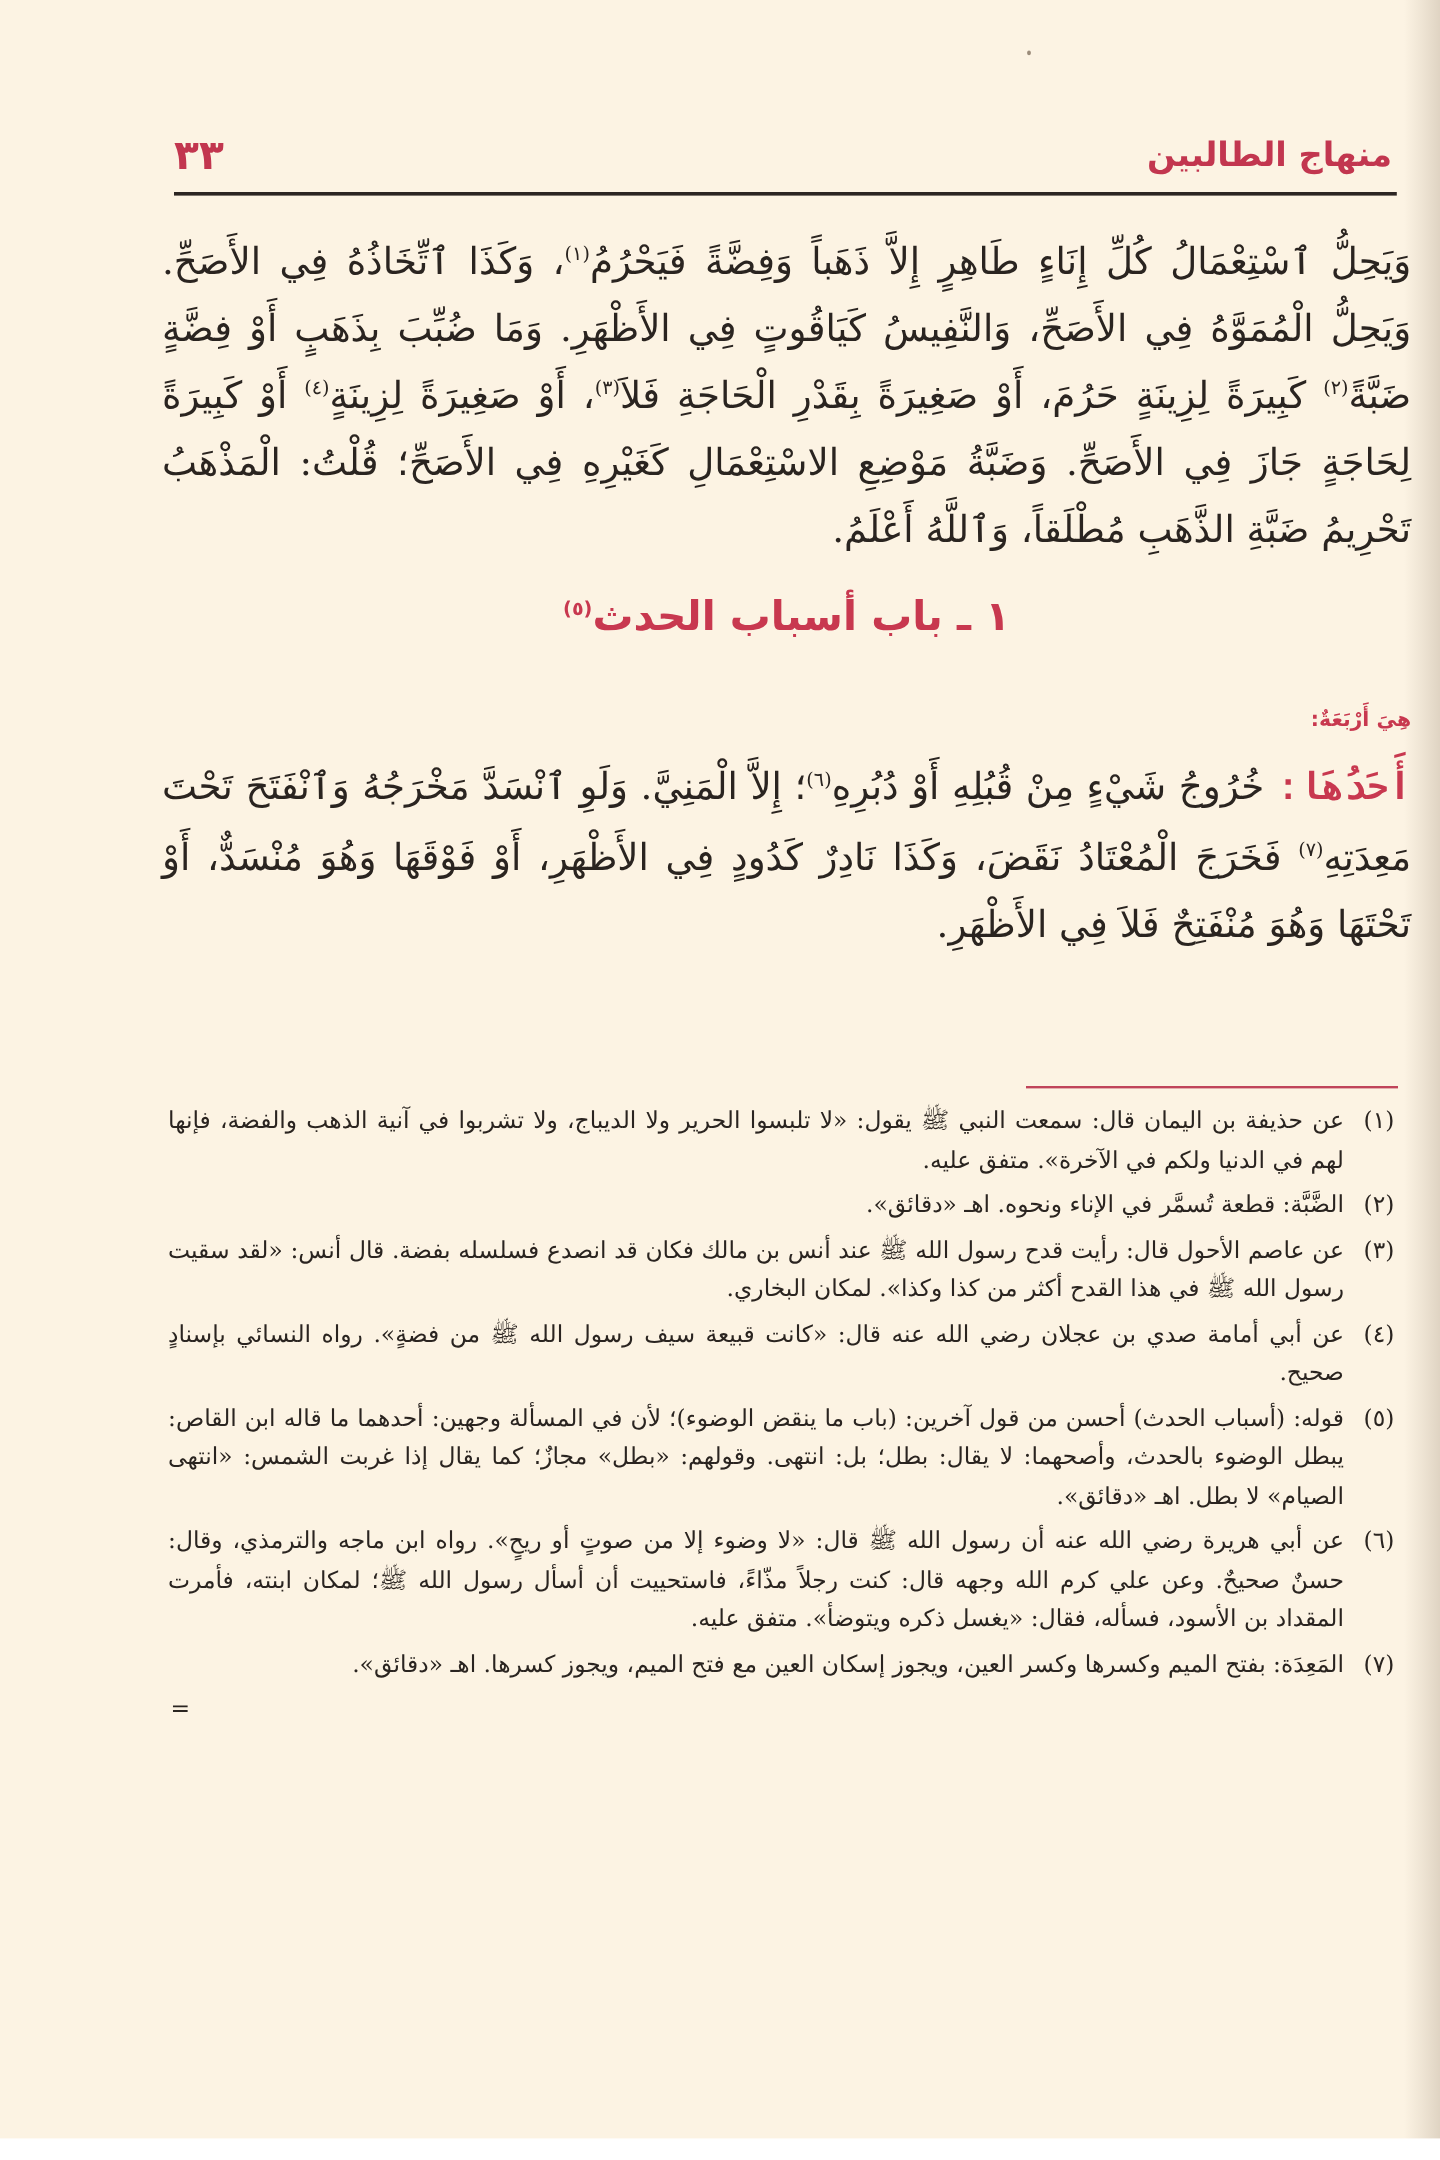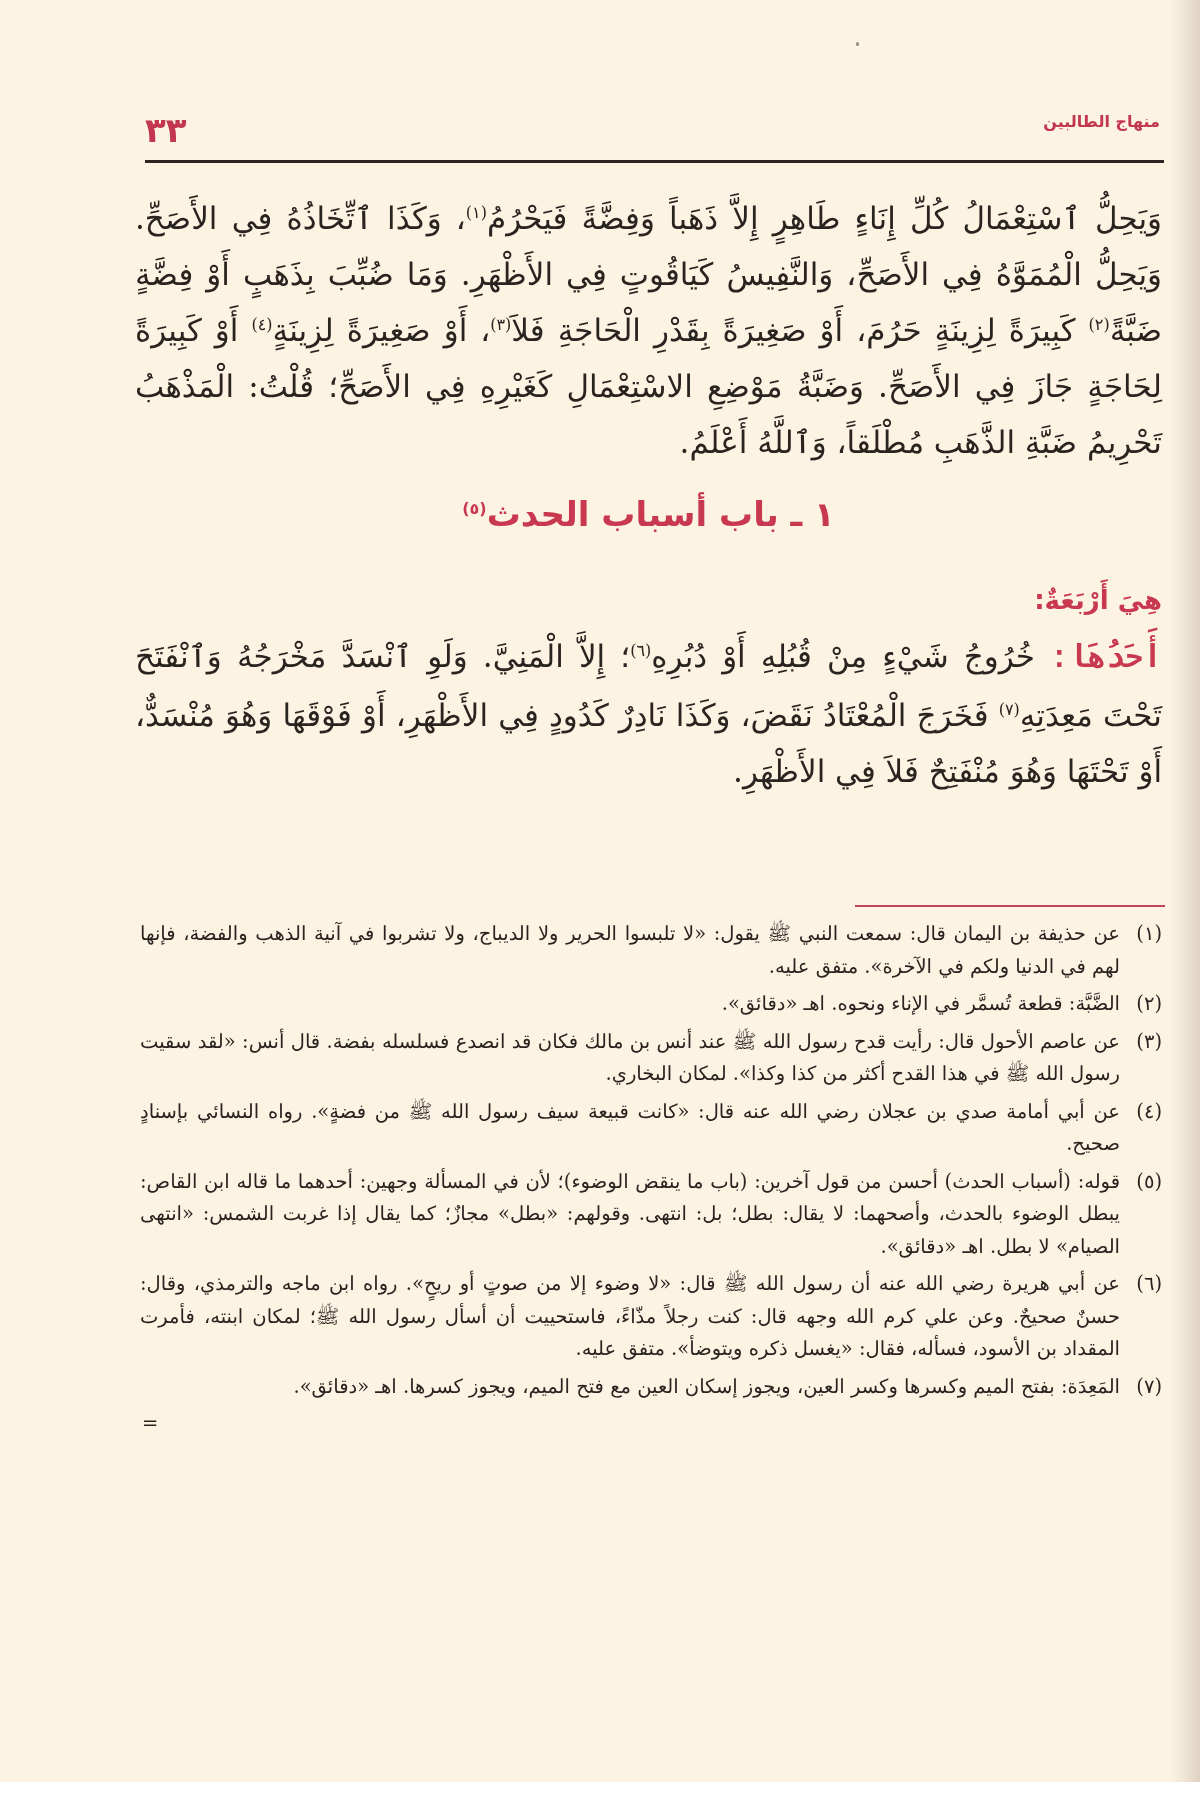--- a/index.html
+++ b/index.html
@@ -28,21 +28,21 @@
       top: 108px;
       height: 40px;
       direction: rtl;
     }
     .running-title {
       position: absolute;
       right: 0;
       top: 4px;
       font-family: "DejaVu Sans", sans-serif;
       font-weight: bold;
-      font-size: 16px;
+      font-size: 28px;
       color: #c2364f;
     }
     .page-number {
       position: absolute;
       left: 0;
       top: 2px;
       font-family: "DejaVu Sans", sans-serif;
       font-weight: bold;
       font-size: 34px;
       color: #c2364f;
@@ -52,21 +52,21 @@
       position: absolute;
       left: 145px;
       right: 36px;
       top: 160px;
       height: 3px;
       background: #2c2522;
     }
     .main {
       position: absolute;
       left: 135px;
-      right: 38px;
+      right: 24px;
       top: 190px;
       direction: rtl;
       text-align: justify;
       text-align-last: right;
     }
     .para {
       font-family: "DejaVu Serif", serif;
       font-size: 31px;
       line-height: 56px;
       margin: 0;
@@ -83,21 +83,21 @@
       font-size: 34px;
       color: #c8384f;
       text-align: left;
       text-align-last: center;
       margin: 14px 0 0 0;
       line-height: 60px;
     }
     .subhead {
       font-family: "DejaVu Sans", sans-serif;
       font-weight: bold;
-      font-size: 26px;
+      font-size: 17px;
       color: #c8384f;
       margin: 34px 0 0 0;
       line-height: 44px;
     }
     .red-lead {
       font-family: Liberation Mono, monospace;
       font-weight: bold;
       color: #c8384f;
     }
     .para-sec2 {

